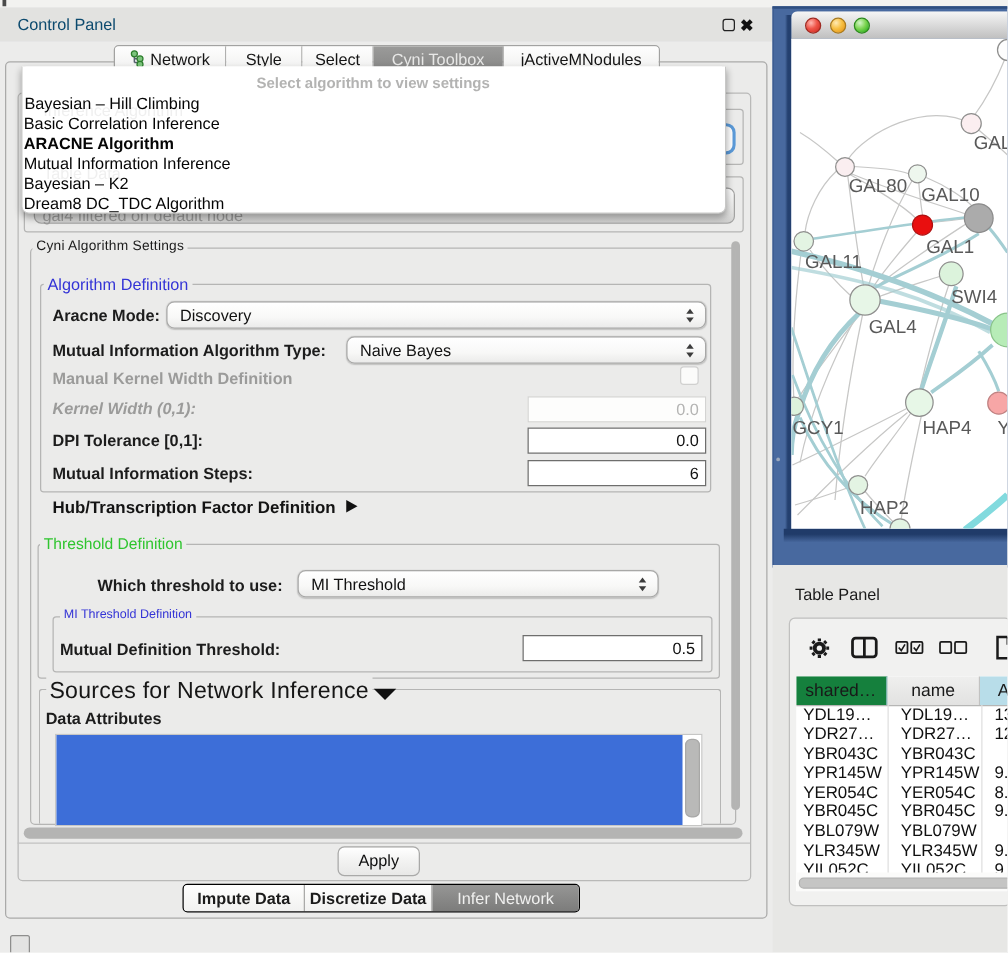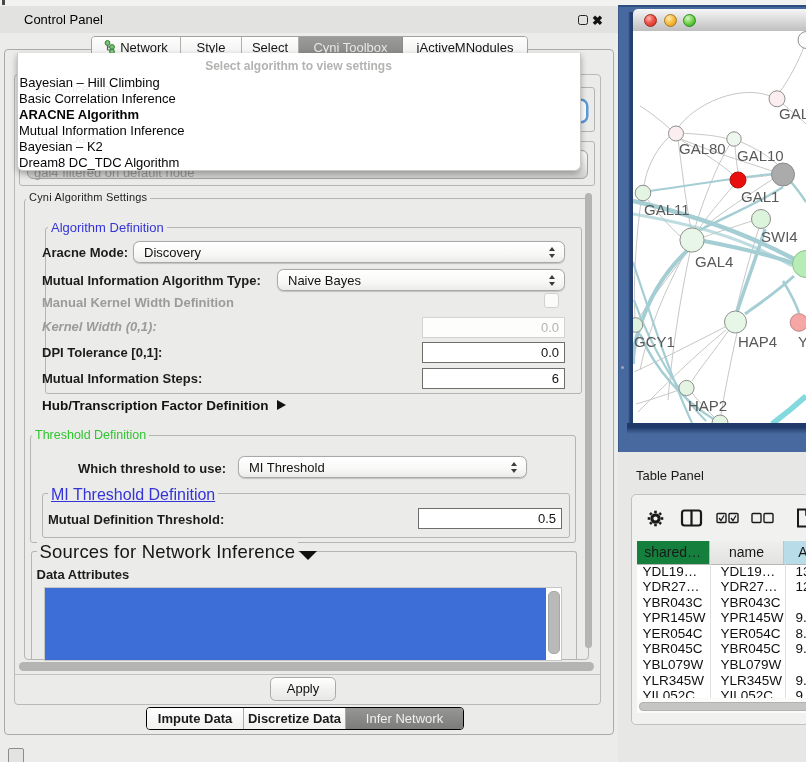--- a/index.html
+++ b/index.html
@@ -23,21 +23,21 @@
 .gt{position:absolute;font:13px "Liberation Sans",sans-serif;background:#ebebea;
   padding:0 3px;white-space:nowrap;}
 </style>
 </head>
 <body>
 <div id="page">
 
 <div class="abs" style="left:0;top:0;width:806px;height:6px;background:#f2f2f0;"></div>
 <div class="abs" style="left:2px;top:0;width:3px;height:5px;background:#4a4a4a;"></div>
 <div class="abs" style="left:0;top:6px;width:618px;height:26.5px;background:#e2e2e0;border-bottom:1px solid #d2d2d0;"></div>
-<div class="abs" style="left:24px;top:12px;font:13px 'Liberation Sans',sans-serif;color:#000000;">Control Panel</div>
+<div class="abs" style="left:14px;top:12px;font:13px 'Liberation Sans',sans-serif;color:#0c4a6e;">Control Panel</div>
 <div class="abs" style="left:578px;top:15px;width:8px;height:8px;border:1.5px solid #222;border-radius:2.5px;"></div>
 <div class="abs" style="left:592px;top:13px;font:bold 13px 'Liberation Sans',sans-serif;color:#111;">✖</div>
 
 <div class="abs" style="left:0;top:33px;width:618px;height:729px;background:#ececeb;"></div>
 
 <div class="abs" style="left:4px;top:49px;width:608px;height:684px;border:1px solid #aaaaa9;border-radius:4px;background:#ebebea;"></div>
 
 <div class="abs" style="left:14px;top:74px;width:585px;height:629px;border:1px solid #b9b9b8;border-radius:4px;background:#ebebea;"></div>
 
 <div class="group" style="left:19px;top:87px;width:574px;height:43px;"></div>
@@ -47,21 +47,21 @@
 <div class="abs" style="left:34px;top:165px;font:13px 'Liberation Sans',sans-serif;color:#9a9a99;">gal4 filtered on default node</div>
 
 <div class="abs" style="left:14px;top:674px;width:586px;height:0px;border-top:1px solid #c2c2c1;"></div>
 <div class="abs" style="left:584.5px;top:193px;width:7.5px;height:455px;border-radius:4px;background:#b4b4b3;"></div>
 <div class="abs" style="left:19px;top:661.5px;width:575px;height:9px;border-radius:4.5px;background:#b4b4b3;"></div>
 
 <div class="group" style="left:24px;top:198px;width:563px;height:460px;border-radius:4px;">
   <span class="gt" style="left:1px;top:-8px;color:#1c1c1c;font-size:11px;letter-spacing:0.2px;">Cyni Algorithm Settings</span>
 </div>
 
-<div class="group" style="left:45px;top:227px;width:535px;height:165px;">
+<div class="group" style="left:32px;top:227px;width:535px;height:165px;">
   <span class="gt" style="left:2px;top:-8px;color:#3434d6;">Algorithm Definition</span>
 </div>
 <div class="lbl" style="left:42px;top:245px;">Aracne Mode:</div>
 <div class="combo" style="left:133px;top:240.5px;width:430px;height:20px;">
   <span class="ct">Discovery</span>
       <span class="arr">
         <i class="up"></i>
         <i class="dn"></i>
       </span>
 </div>
@@ -96,21 +96,21 @@
 </div>
 <div class="lbl" style="left:78px;top:461px;">Which threshold to use:</div>
 <div class="combo" style="left:238px;top:455.5px;width:287px;height:20px;">
   <span class="ct">MI Threshold</span>
       <span class="arr">
         <i class="up"></i>
         <i class="dn"></i>
       </span>
 </div>
 <div class="group" style="left:42px;top:493px;width:526px;height:43px;">
-  <span class="gt" style="left:5px;top:-8px;color:#3434d6;font-size:16px;text-decoration:underline;">MI Threshold Definition</span>
+  <span class="gt" style="left:5px;top:-8px;color:#3434d6;font-size:10px;">MI Threshold Definition</span>
 </div>
 <div class="lbl" style="left:48px;top:512px;">Mutual Definition Threshold:</div>
 <div class="tfield" style="left:418px;top:508px;width:142px;height:19px;">
       <span>0.5</span>
     </div>
 
 <div class="group" style="left:31px;top:551px;width:544px;height:107px;border-bottom:none;border-radius:3px 3px 0 0;">
   <span class="gt" style="left:4.5px;top:-11px;color:#161616;font-size:18.5px;letter-spacing:0.2px;">Sources for Network Inference</span>
 </div>
 <div class="abs" style="left:299px;top:550.5px;width:0;height:0;border-left:9.5px solid transparent;border-right:9.5px solid transparent;border-top:9.5px solid #111;"></div>

